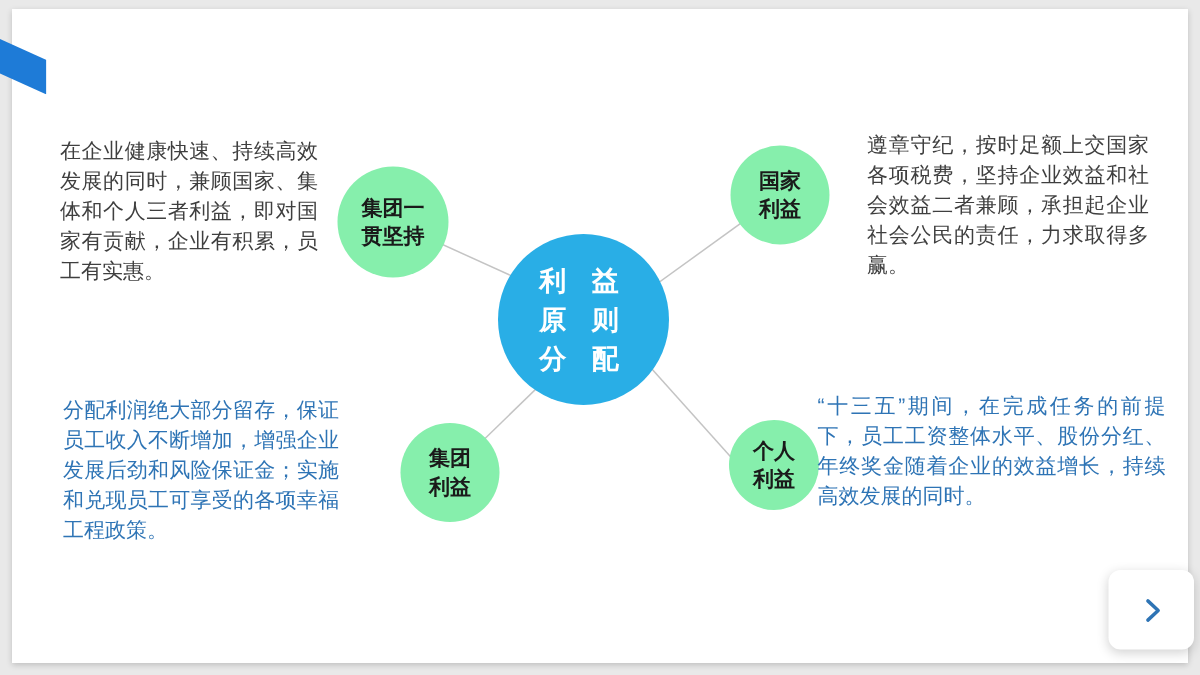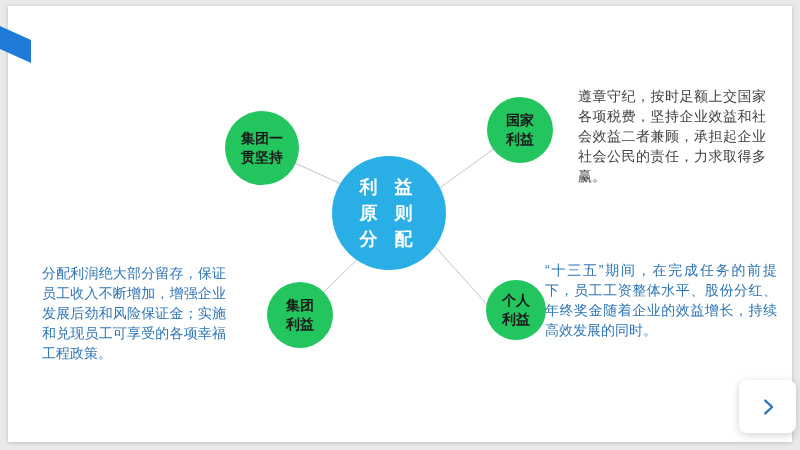--- a/index.html
+++ b/index.html
@@ -61,21 +61,21 @@
     height: 114px;
     background: #29aee6;
     color: #ffffff;
     font-size: 18px;
     font-weight: bold;
     line-height: 26px;
     letter-spacing: 6px;
   }
   .center-node span { display: block; white-space: pre; }
   .node {
-    background: #22c55e;
+    background: #86efac;
     color: #1a1a1a;
     font-size: 14px;
     font-weight: bold;
     line-height: 19px;
   }
   .node span { display: block; white-space: pre; }
   .node-tl { left: 217px; top: 105px; width: 74px; height: 74px; }
   .node-tr { left: 479px; top: 91px;  width: 66px; height: 66px; }
   .node-bl { left: 259px; top: 276px; width: 66px; height: 66px; }
   .node-br { left: 478px; top: 274px; width: 60px; height: 60px; }
@@ -150,20 +150,21 @@
     <div class="circle node node-bl">
       <span>集团</span>
       <span>利益</span>
     </div>
 
     <div class="circle node node-br">
       <span>个人</span>
       <span>利益</span>
     </div>
 
+    <div class="para para-dark para-tl">在企业健康快速、持续高效发展的同时，兼顾国家、集体和个人三者利益，即对国家有贡献，企业有积累，员工有实惠。</div>
 
     <div class="para para-dark para-tr">遵章守纪，按时足额上交国家各项税费，坚持企业效益和社会效益二者兼顾，承担起企业社会公民的责任，力求取得多赢。</div>
 
     <div class="para para-blue para-bl">分配利润绝大部分留存，保证员工收入不断增加，增强企业发展后劲和风险保证金；实施和兑现员工可享受的各项幸福工程政策。</div>
 
     <div class="para para-blue para-br">“十三五”期间，在完成任务的前提下，员工工资整体水平、股份分红、年终奖金随着企业的效益增长，持续高效发展的同时。</div>
 
   </div>
 
   <div class="corner-flag"></div>

